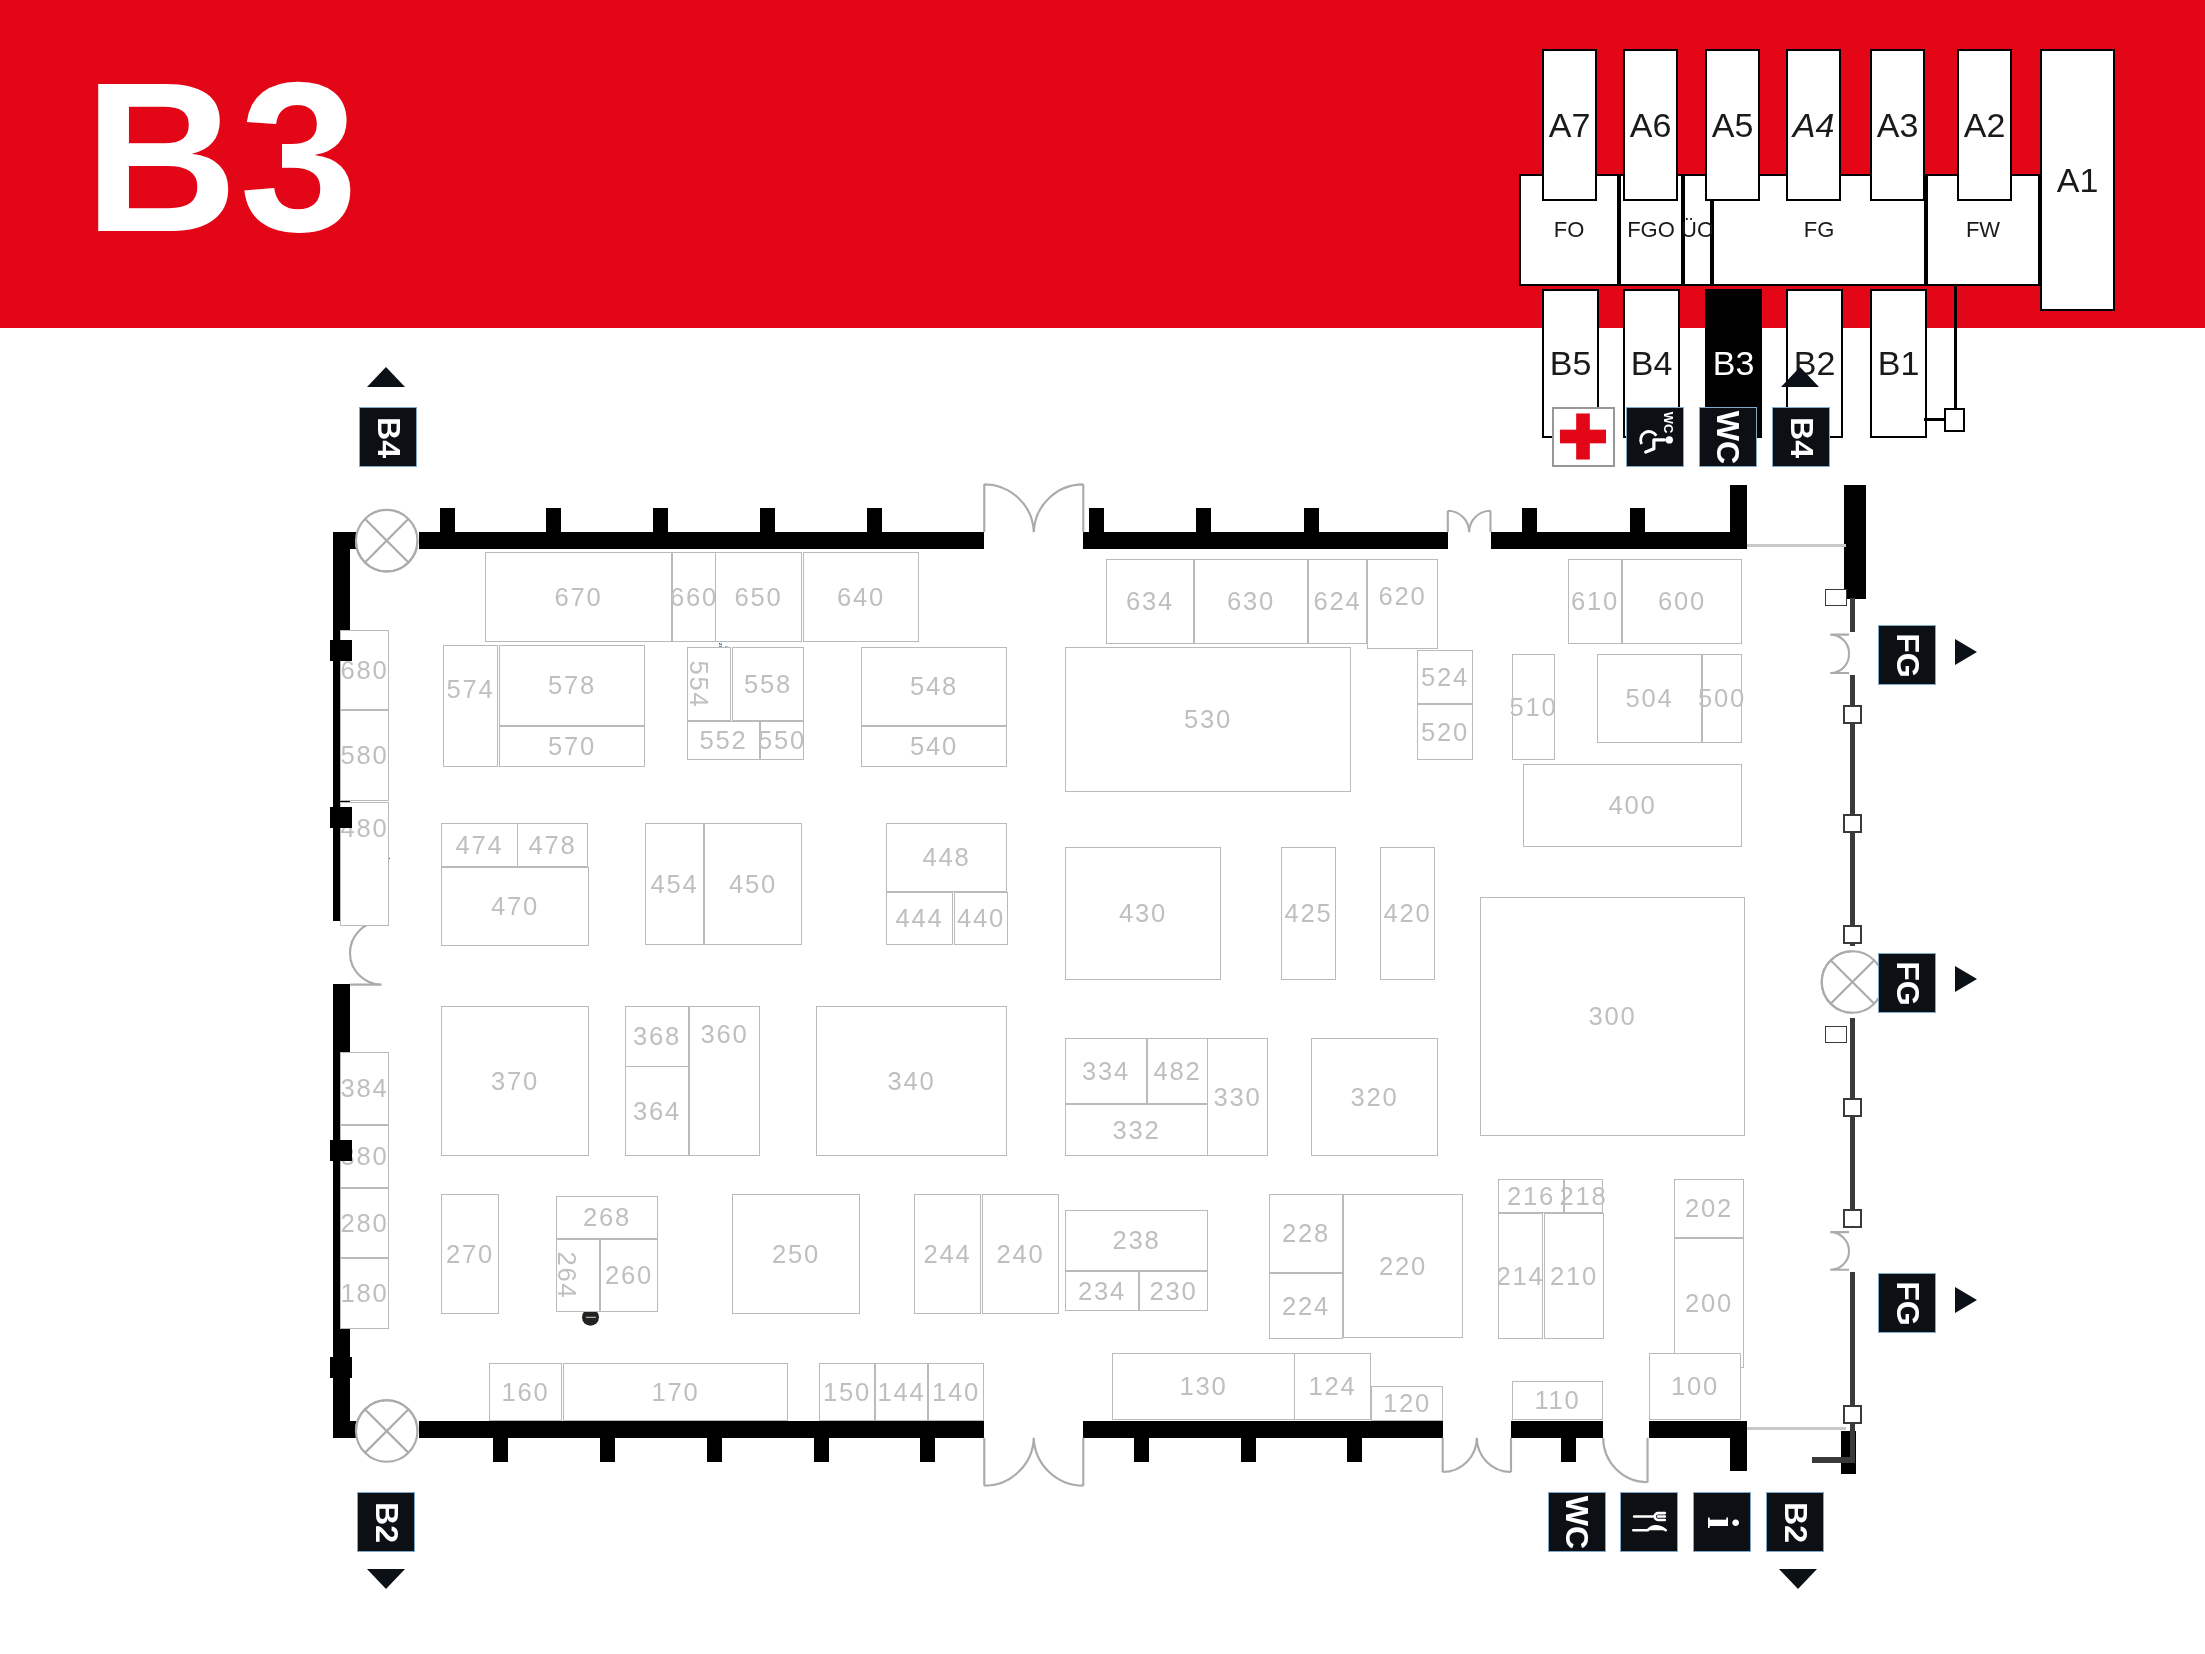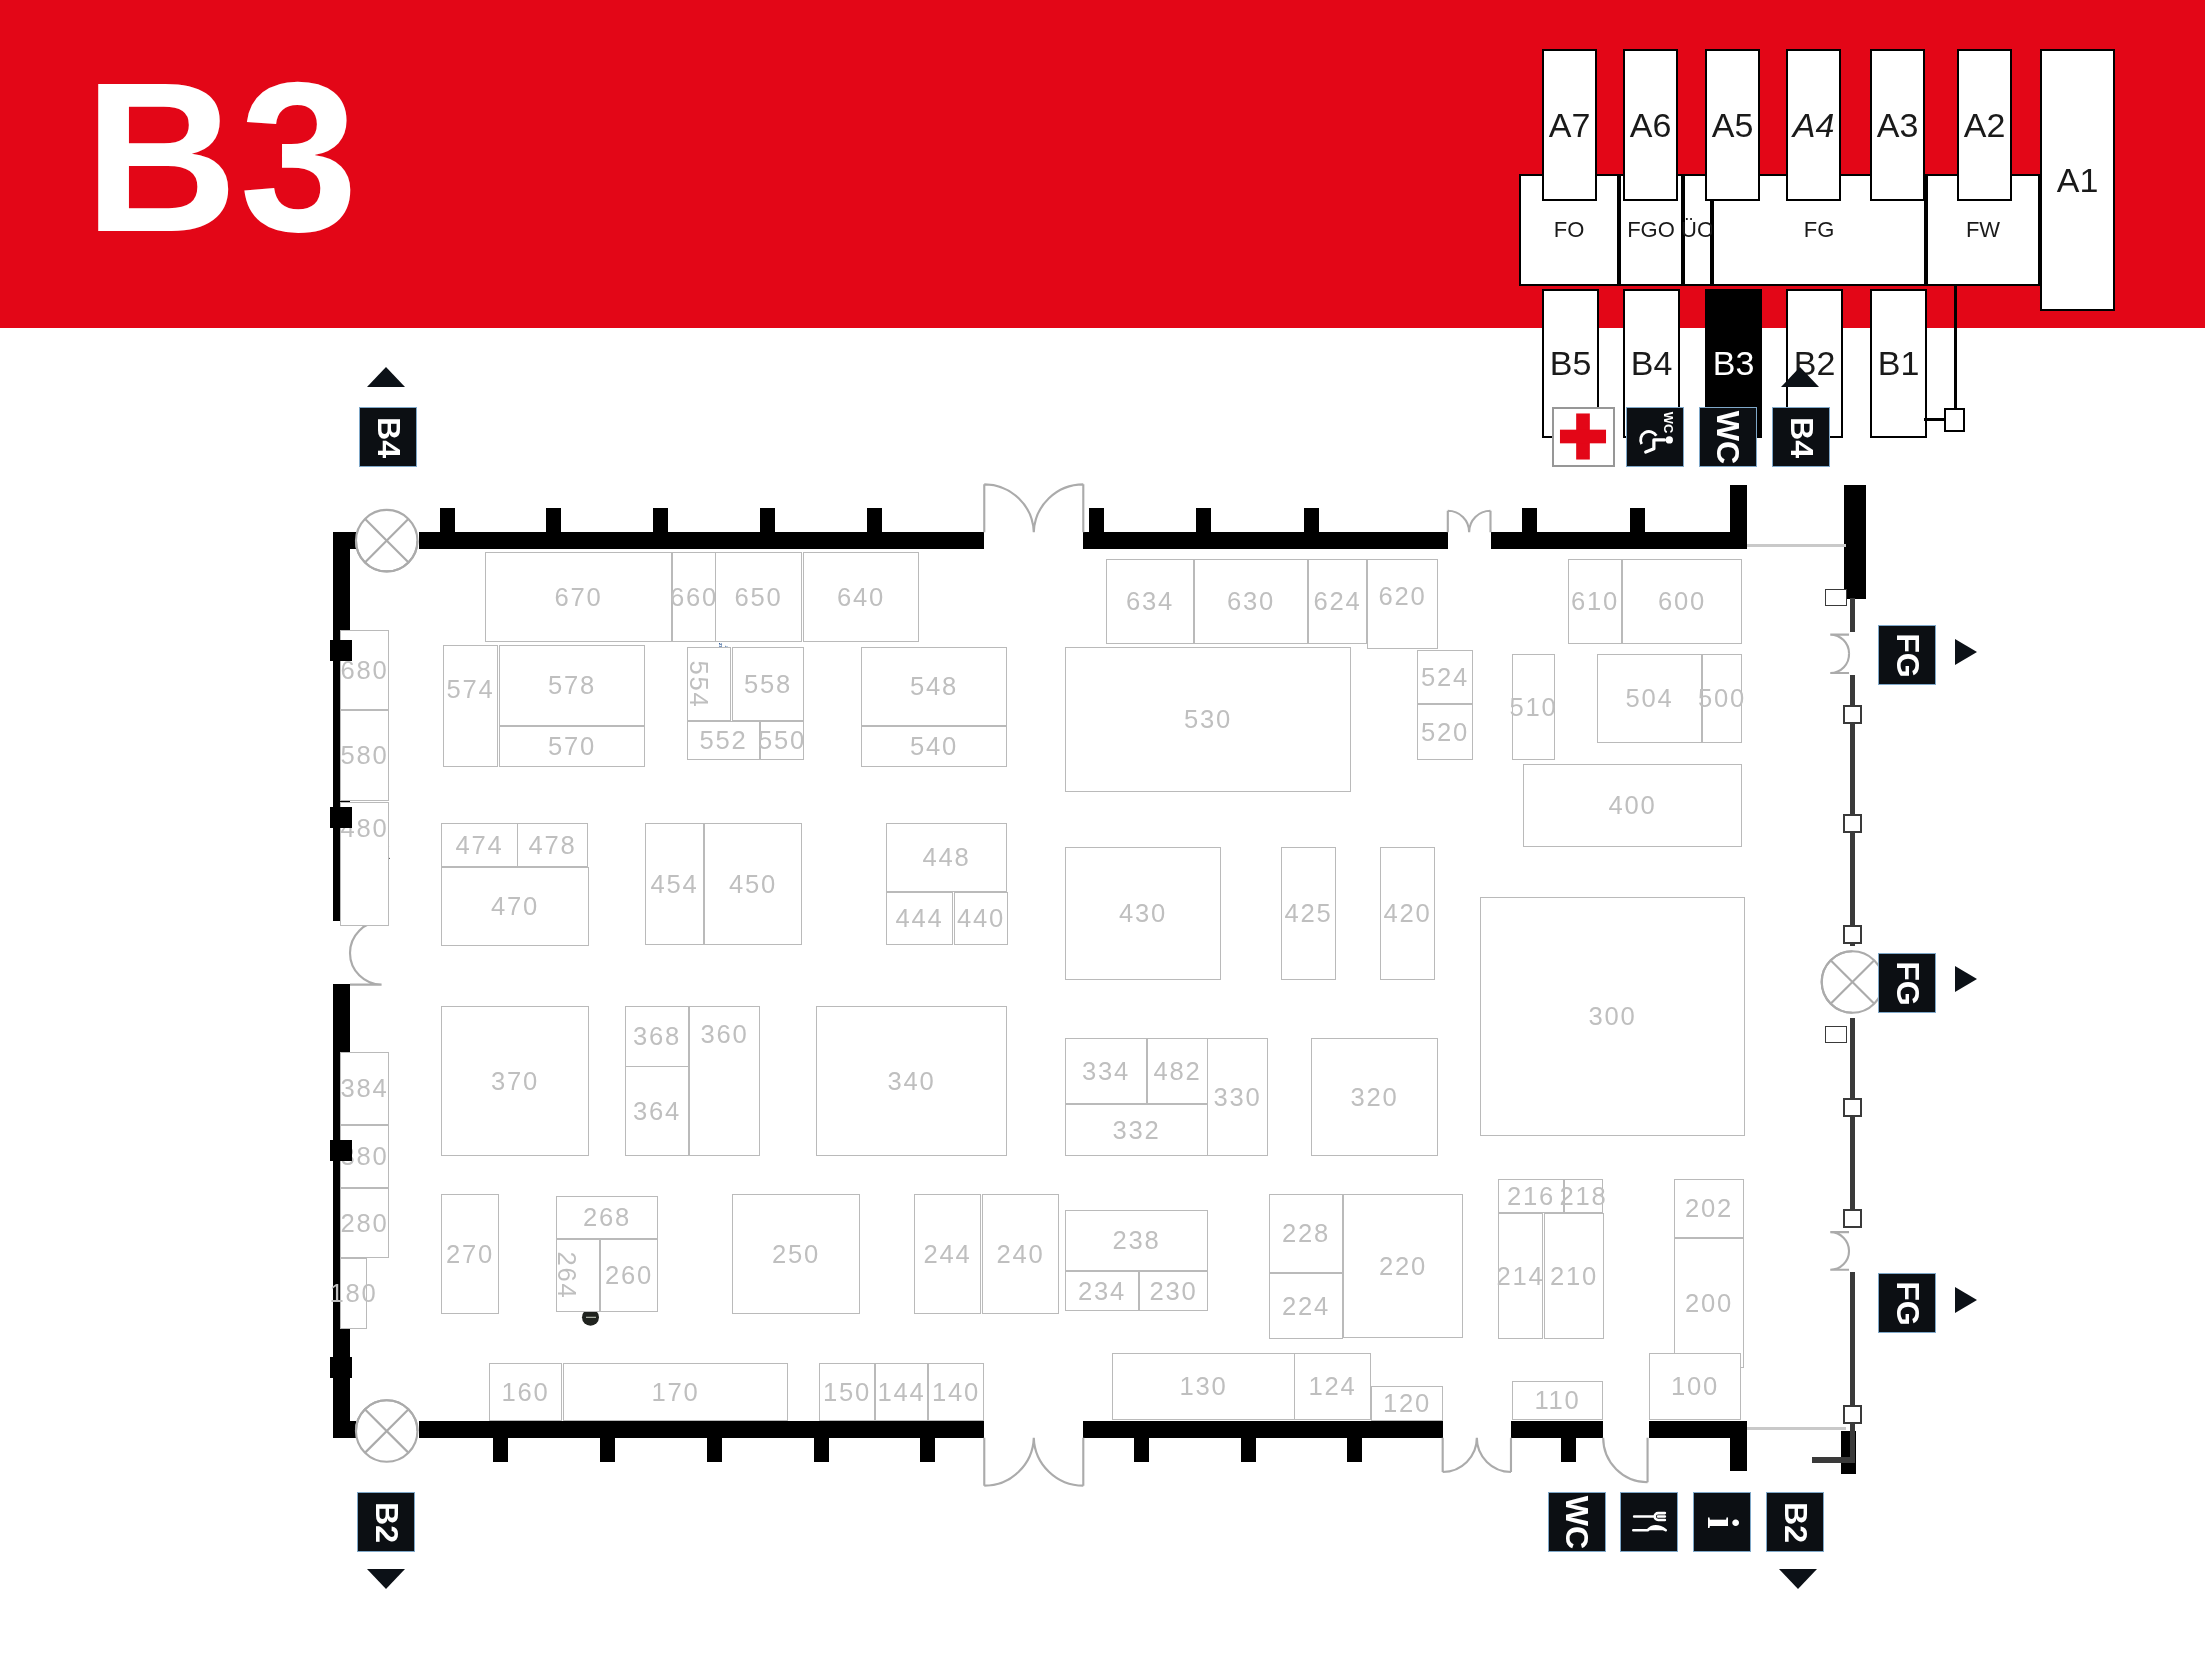--- a/index.html
+++ b/index.html
@@ -314,21 +314,21 @@
     </div>
     <div class="booth" style="left: 340px; top: 1052px; width: 49px; height: 73px;">
       <span class="num">384</span>
     </div>
     <div class="booth" style="left: 340px; top: 1125px; width: 49px; height: 63px;">
       <span class="num">380</span>
     </div>
     <div class="booth" style="left: 340px; top: 1188px; width: 49px; height: 70px;">
       <span class="num">280</span>
     </div>
-    <div class="booth" style="left: 340px; top: 1258px; width: 27px; height: 71px;">
+    <div class="booth" style="left: 340px; top: 1258px; width: 49px; height: 71px;">
       <span class="num">180</span>
     </div>
     <div class="booth" style="left: 443px; top: 645px; width: 55px; height: 122px;">
       <span class="num" style="transform: translate(0px, -17px);">574</span>
     </div>
     <div class="booth" style="left: 499px; top: 645px; width: 146px; height: 81px;">
       <span class="num">578</span>
     </div>
     <div class="booth" style="left: 499px; top: 726px; width: 146px; height: 41px;">
       <span class="num">570</span>

